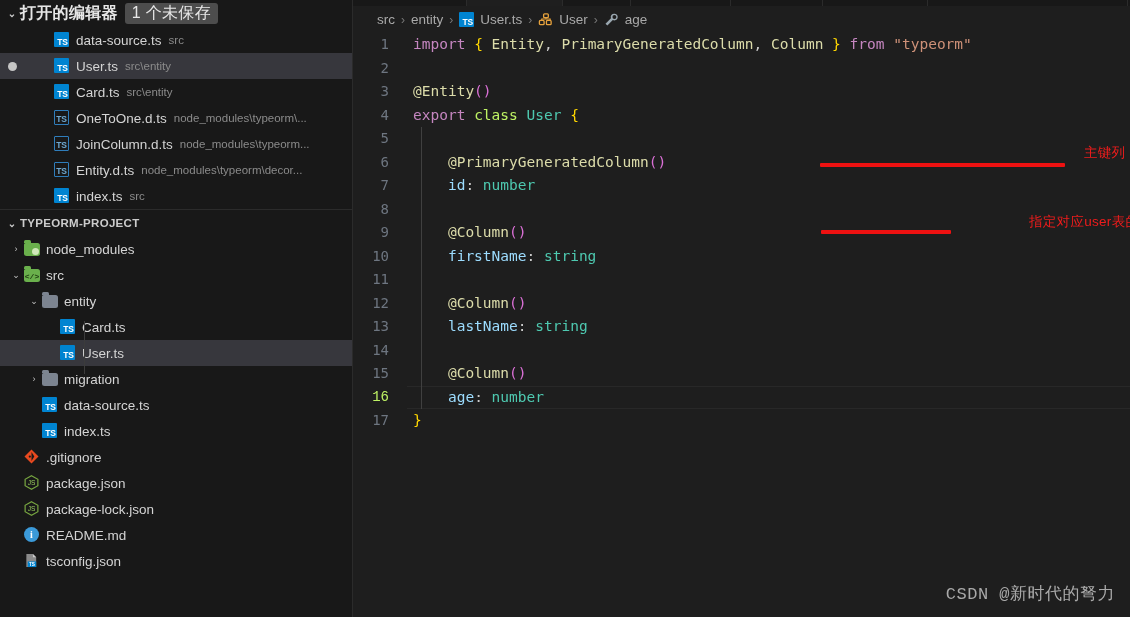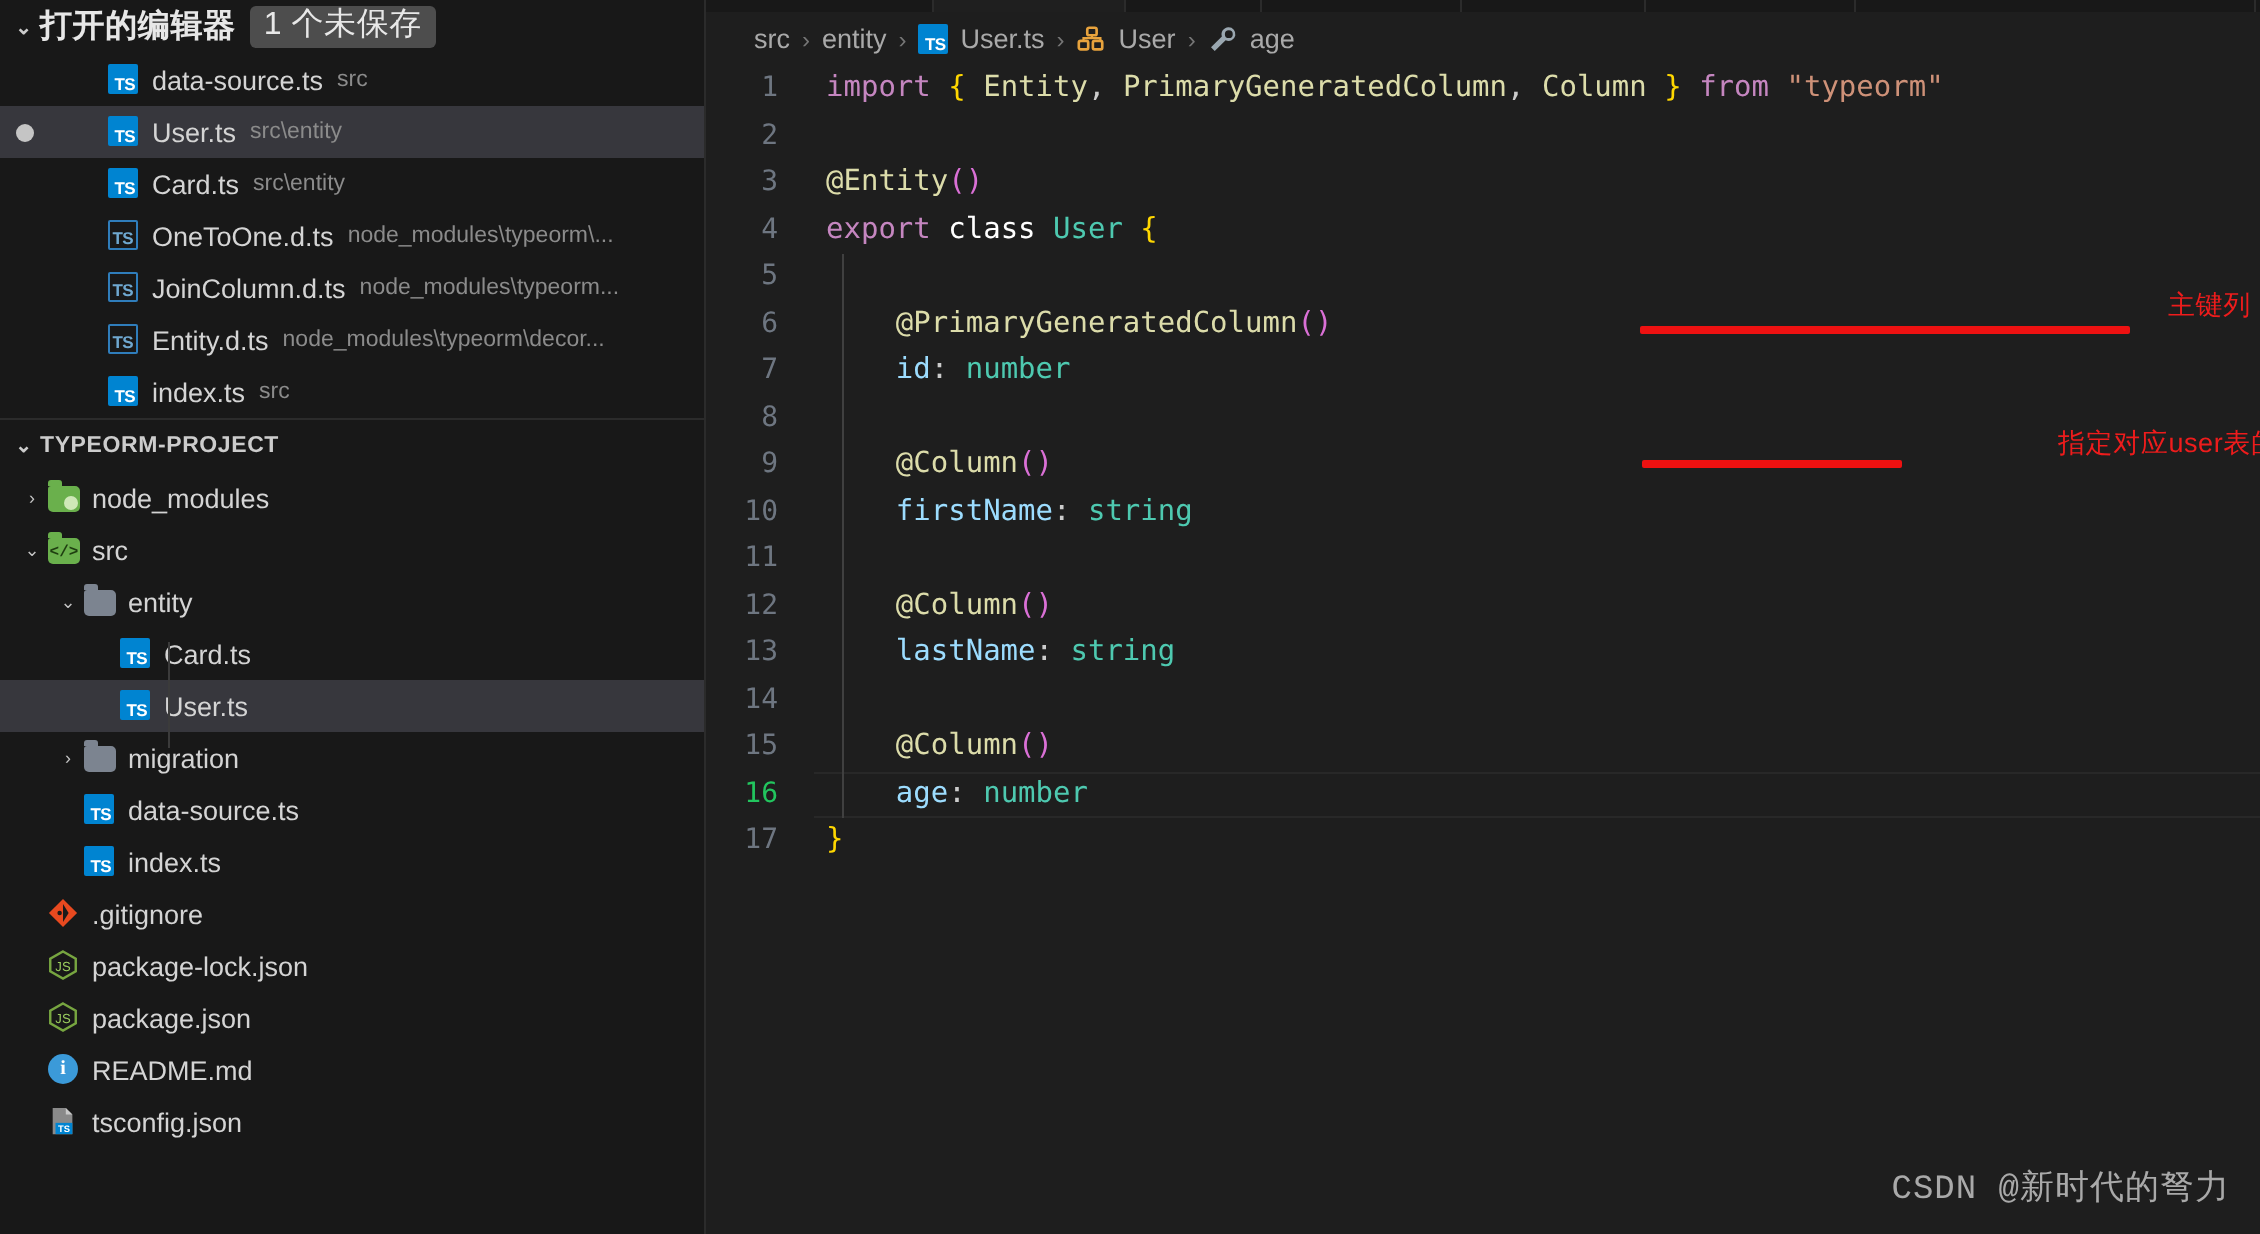--- a/index.html
+++ b/index.html
@@ -127,28 +127,28 @@
   }
   .cline { height: 23.5px; display:flex; align-items:center; white-space: pre; position:relative;}
   .cline.active::before { content:""; position:absolute; left:54px; right:0; top:0; border-top:1px solid #282828; }
   .cline.active::after  { content:""; position:absolute; left:54px; right:0; bottom:0; border-bottom:1px solid #282828; }
   .ln {
     width: 46px; flex:0 0 46px; text-align:right;
     color:#6e7681; padding-right:10px;
     font-family:"DejaVu Sans Mono","Liberation Mono",monospace;
     font-size:14px;
   }
-  .cline.active .ln { color:#22c55e; }
+  .cline.active .ln { color:#bef264;font-family:Liberation Mono, monospace; }
   .code-txt { padding-left: 14px; }
 
   .ind-guide { position:absolute; left:0; top:0; bottom:0; width:1px; background:#404040; }
 
   
   .t-kw      { color:#c586c0; }
-  .t-kw2     { color:#ffffff; }
+  .t-kw2     { color:#bef264; }
   .t-type    { color:#4ec9b0; }
   .t-fn      { color:#dcdcaa; }
   .t-str     { color:#ce9178; }
   .t-punc    { color:#cccccc; }
   .t-brace1  { color:#ffd700; }
   .t-paren   { color:#da70d6; }
   .t-var     { color:#9cdcfe; }
 
   
   .annot {
@@ -337,30 +337,30 @@
             </svg></span>
           <span class="label">.gitignore</span>
         </div>
         <div class="row">
           <span style="width: 8px; flex: 0 0 8px;"></span>
           <span class="chev"></span>
           <span class="ico"><svg class="js-ico" viewBox="0 0 16 16">
               <polygon points="8,0.8 14.8,4.6 14.8,11.4 8,15.2 1.2,11.4 1.2,4.6" fill="none" stroke="#77a540" stroke-width="1.3"></polygon>
               <text x="8" y="11" font-size="7" fill="#9acd5e" text-anchor="middle" font-family="Liberation Sans">JS</text>
             </svg></span>
-          <span class="label">package-lock.json</span>
+          <span class="label">package.json</span>
         </div>
         <div class="row">
           <span style="width: 8px; flex: 0 0 8px;"></span>
           <span class="chev"></span>
           <span class="ico"><svg class="js-ico" viewBox="0 0 16 16">
               <polygon points="8,0.8 14.8,4.6 14.8,11.4 8,15.2 1.2,11.4 1.2,4.6" fill="none" stroke="#77a540" stroke-width="1.3"></polygon>
               <text x="8" y="11" font-size="7" fill="#9acd5e" text-anchor="middle" font-family="Liberation Sans">JS</text>
             </svg></span>
-          <span class="label">package.json</span>
+          <span class="label">package-lock.json</span>
         </div>
         <div class="row">
           <span style="width: 8px; flex: 0 0 8px;"></span>
           <span class="chev"></span>
           <span class="ico">
             <span class="info-ico">i</span>
           </span>
           <span class="label">README.md</span>
         </div>
         <div class="row">

